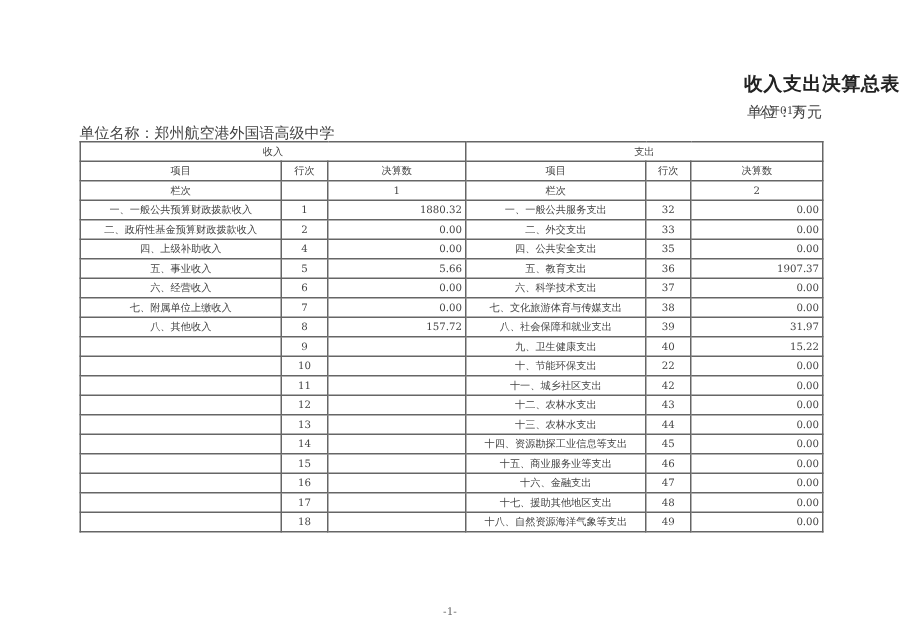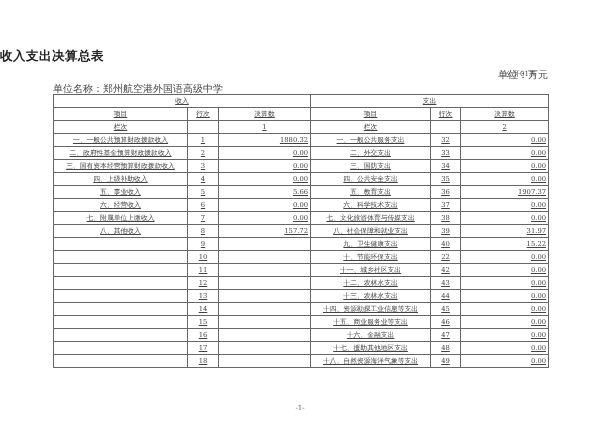--- a/index.html
+++ b/index.html
@@ -1,36 +1,36 @@
 <!DOCTYPE html>
 <html><head>
 <meta charset="utf-8">
 <style>
   html, body { margin: 0; padding: 0; }
   body {
     width: 600px; height: 424px; background: #ffffff; position: relative; overflow: hidden;
     font-family: "DejaVu Serif", "Liberation Serif", serif; color: #333;
   }
   .title {
-    position: absolute; top: 48px; left: 0; width: 600px; text-align: left;
+    position: absolute; top: 48px; left: 0; width: 600px; text-align: right;
     font-size: 12.5px; font-weight: bold; color: #222; letter-spacing: 0.5px;
   }
   .form-no {
     position: absolute; top: 69px; right: 64px; font-size: 7px; color: #444;
   }
   .unit-name {
     position: absolute; top: 82px; left: 53px; font-size: 10px; color: #444;
   }
   .unit {
     position: absolute; top: 68px; right: 52px; font-size: 10px; color: #444;
   }
   table.main {
     position: absolute; top: 94px; left: 53px; width: 495px;
     border-collapse: collapse; table-layout: fixed;
-    font-size: 6.8px; color: #444; text-decoration: underline;
+    font-size: 6.8px; color: #444;
   }
   table.main td {
     border: 1px solid #666; height: 12px; padding: 0 2px; white-space: nowrap; overflow: hidden;
     line-height: 12px;
   }
   .c { text-align: center; }
   .r { text-align: right; margin-left: 44px; }
   .l { text-align: center; }
   .thick-top td { border-top: 1.5px solid #444; }
   .mid { border-left: 1.5px solid #444 !important; }
@@ -87,28 +87,20 @@
       </tr>
       <tr>
         <td class="l">二、政府性基金预算财政拨款收入</td>
         <td class="c">2</td>
         <td class="r">0.00</td>
         <td class="l mid">二、外交支出</td>
         <td class="c">33</td>
         <td class="r">0.00</td>
       </tr>
       <tr>
-        <td class="l">三、国有资本经营预算财政拨款收入</td>
-        <td class="c">3</td>
-        <td class="r">0.00</td>
-        <td class="l mid">三、国防支出</td>
-        <td class="c">34</td>
-        <td class="r">0.00</td>
-      </tr>
-      <tr>
         <td class="l">四、上级补助收入</td>
         <td class="c">4</td>
         <td class="r">0.00</td>
         <td class="l mid">四、公共安全支出</td>
         <td class="c">35</td>
         <td class="r">0.00</td>
       </tr>
       <tr>
         <td class="l">五、事业收入</td>
         <td class="c">5</td>

